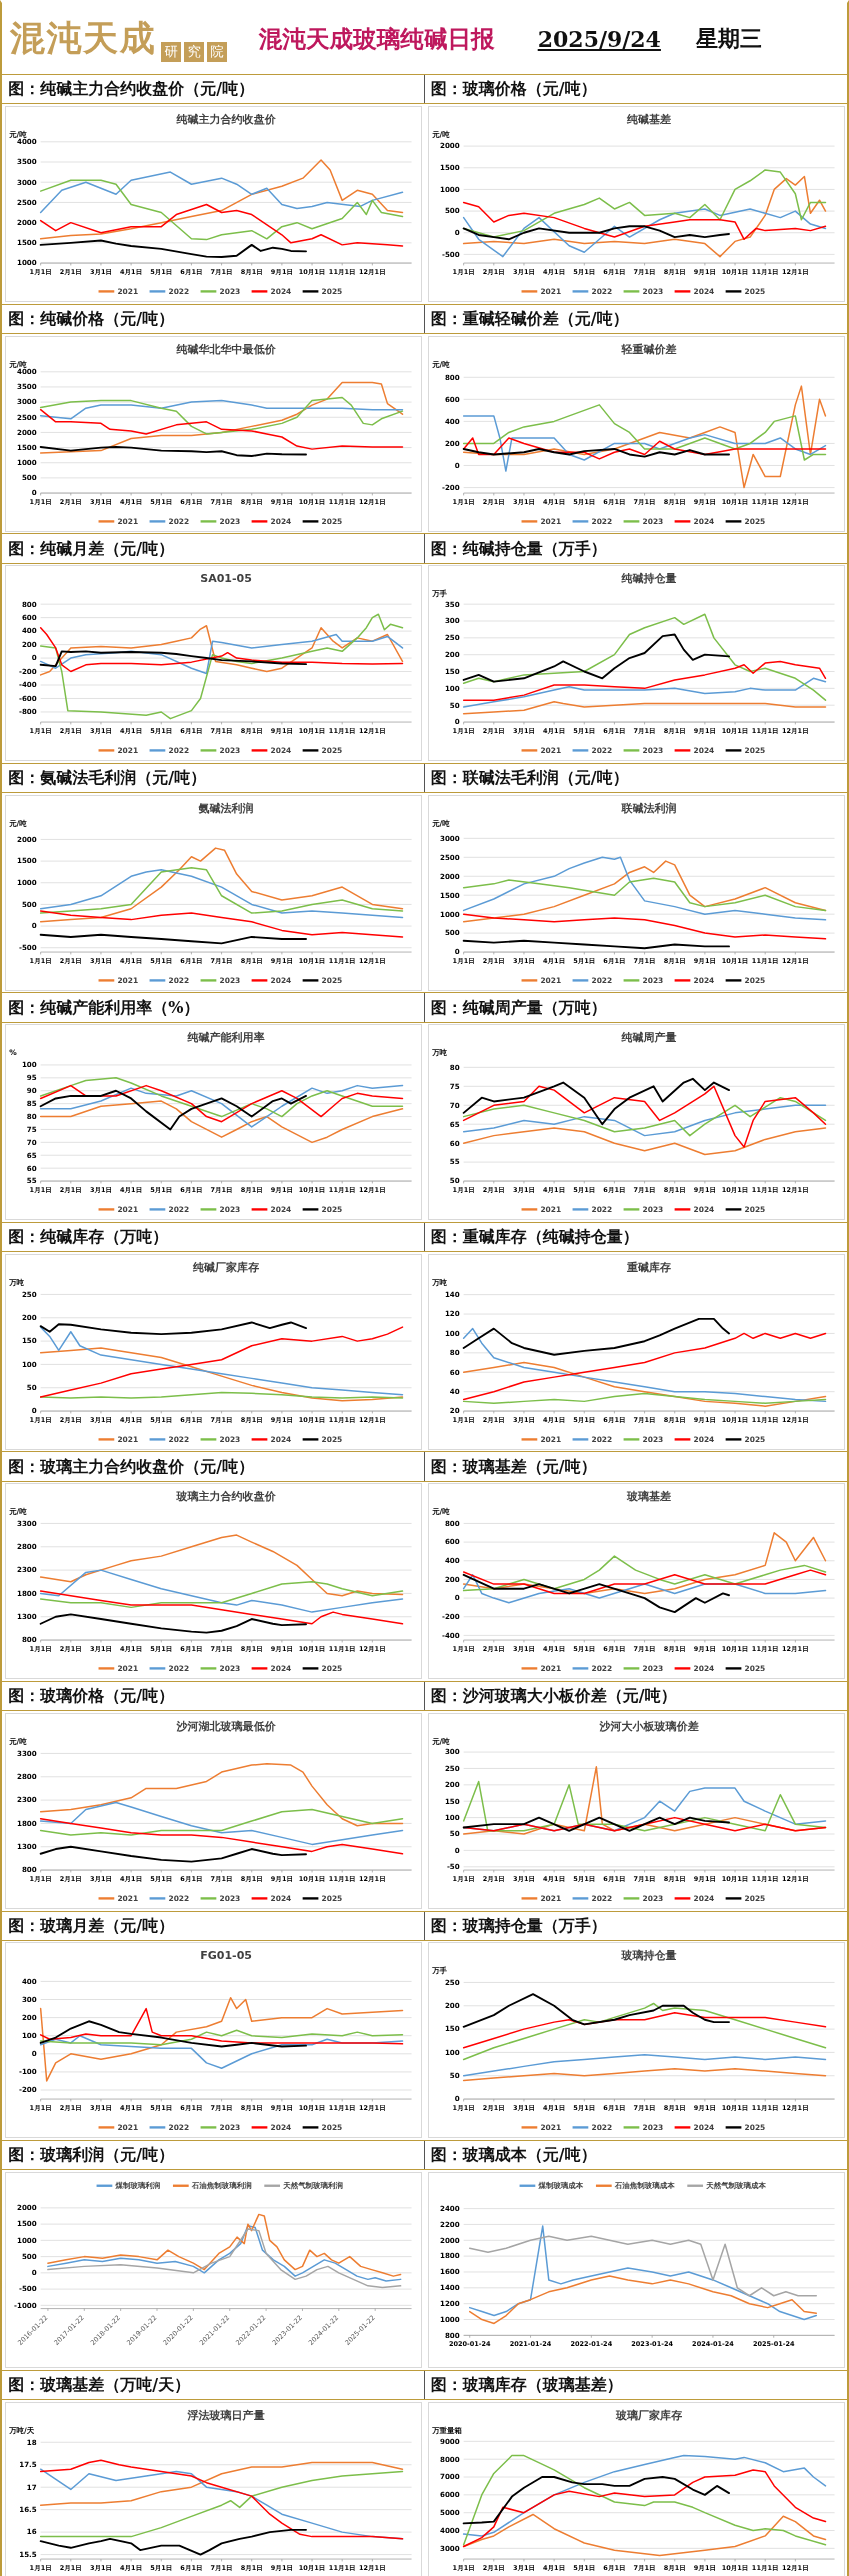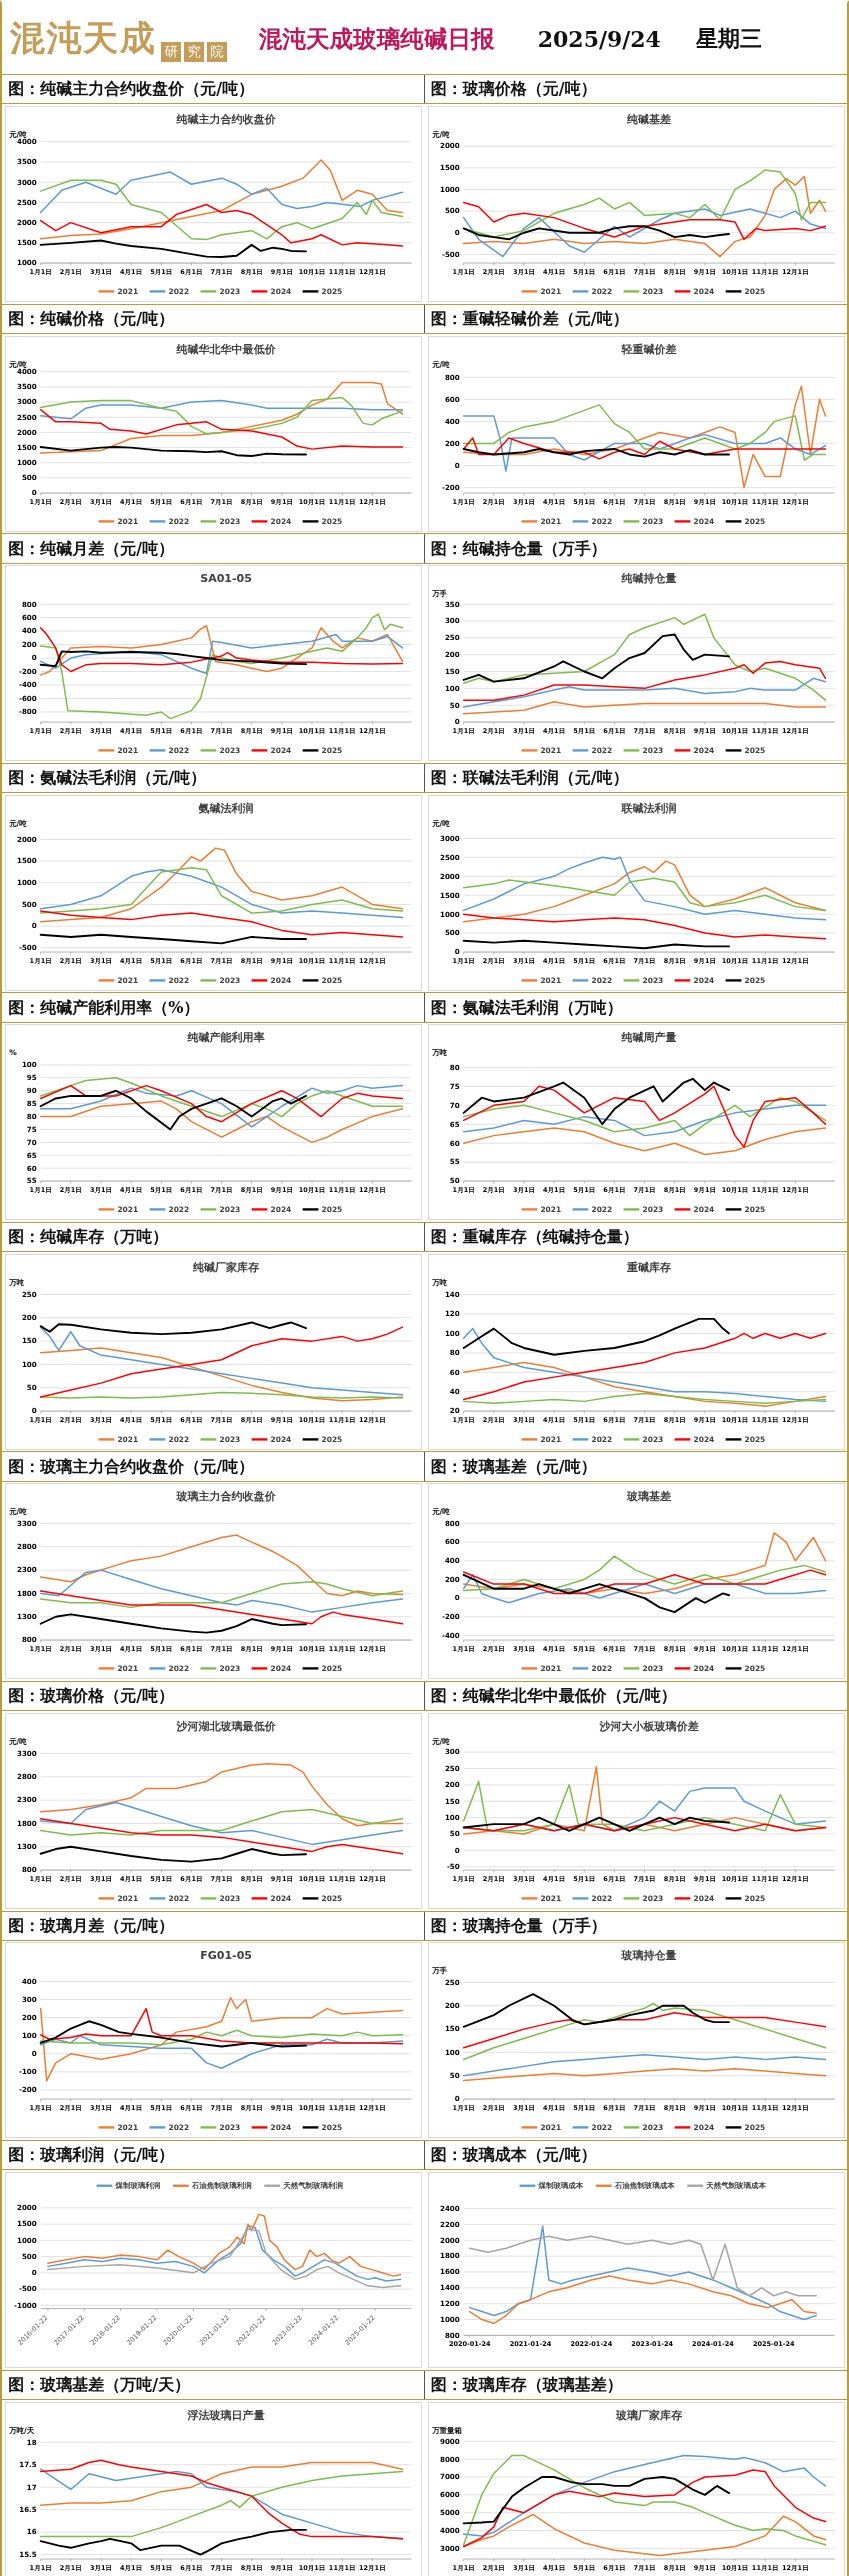--- a/index.html
+++ b/index.html
@@ -5,21 +5,21 @@
   html,body{margin:0;padding:0;background:#fff;}
   body{width:850px;font-family:"DejaVu Sans",sans-serif;}
   .page{width:845px;border-left:2.4px solid #bd9b3b;border-right:2.4px solid #bd9b3b;border-top:3.1px solid #fff;}
   
   .hdr{display:flex;align-items:center;height:71px;padding:0 7.9px;box-sizing:border-box;}
   .logo{display:flex;align-items:flex-end;gap:4.7px;min-width:212px;}
   .logo-cn{font-family:"DejaVu Serif",serif;font-weight:bold;font-size:35px;color:#c49e58;letter-spacing:1.6px;}
   .logo-box{display:flex;gap:2.4px;}
   .logo-box span{display:inline-block;width:20.5px;height:20.5px;background:#c49e58;color:#fff;font-size:13.4px;line-height:20.5px;text-align:center;font-family:"DejaVu Serif",serif;}
   .hdr-title{font-family:"DejaVu Serif",serif;font-weight:bold;font-size:23.6px;color:#be185d;margin-left:31.5px;}
-  .hdr-date{font-family:"DejaVu Serif",serif;font-weight:bold;font-size:22px;color:#111;margin-left:43px;}
+  .hdr-date{font-family:"DejaVu Serif",serif;font-weight:bold;font-size:22px;color:#111;margin-left:43px;text-decoration:underline;}
   .hdr-week{font-family:"DejaVu Serif",serif;font-weight:bold;font-size:22px;color:#111;margin-left:35px;}
   
   .sec-row{display:grid;grid-template-columns:1fr 1fr;border-top:1.6px solid #bd9b3b;border-bottom:1.6px solid #bd9b3b;background:#fff;}
   .sec-title{font-family:"DejaVu Serif",serif;font-weight:bold;font-size:16px;color:#111;padding:2.4px 6.3px;height:23.6px;line-height:23.6px;white-space:nowrap;overflow:hidden;}
   .sec-title:first-child{border-right:0.8px solid #555;}
   .charts-row{display:grid;grid-template-columns:1fr 1fr;gap:6.3px;padding:1.6px 3.1px;background:#fff;}
   .chart-box{border:0.8px solid #d9d9d9;background:#fff;}
   svg{display:block;}
   svg text{font-family:"DejaVu Sans",sans-serif;}
 </style>
@@ -544,21 +544,21 @@
             <text x="271.1" y="237.5" font-size="9.5" font-weight="bold" fill="#404040">2023</text>
             <line x1="311.90000000000003" y1="234" x2="331.90000000000003" y2="234" stroke="#FF0000" stroke-width="3"></line>
             <text x="335.90000000000003" y="237.5" font-size="9.5" font-weight="bold" fill="#404040">2024</text>
             <line x1="376.70000000000005" y1="234" x2="396.70000000000005" y2="234" stroke="#000000" stroke-width="3"></line>
             <text x="400.70000000000005" y="237.5" font-size="9.5" font-weight="bold" fill="#404040">2025</text>
           </svg>
         </div>
       </div>
       <div class="sec-row">
         <div class="sec-title">图：纯碱产能利用率（%）</div>
-        <div class="sec-title">图：氨碱法毛利润（万吨）</div>
+        <div class="sec-title">图：纯碱周产量（万吨）</div>
       </div>
       <div class="charts-row">
         <div class="chart-box">
           <svg width="415" height="194" viewBox="0 0 527 246">
             <text x="279.5" y="20" text-anchor="middle" font-size="14" font-weight="bold" fill="#404040">纯碱产能利用率</text>
             <text x="4" y="38" font-size="9.5" font-weight="bold" fill="#000">%</text>
             <line x1="44" y1="198" x2="515" y2="198" stroke="#d9d9d9" stroke-width="1"></line>
             <text x="39" y="201" text-anchor="end" font-size="9" font-weight="bold" fill="#000">55</text>
             <line x1="44" y1="181.61702127659575" x2="515" y2="181.61702127659575" stroke="#d9d9d9" stroke-width="1"></line>
             <text x="39" y="184.61702127659575" text-anchor="end" font-size="9" font-weight="bold" fill="#000">60</text>
@@ -924,21 +924,21 @@
             <text x="271.1" y="237.5" font-size="9.5" font-weight="bold" fill="#404040">2023</text>
             <line x1="311.90000000000003" y1="234" x2="331.90000000000003" y2="234" stroke="#FF0000" stroke-width="3"></line>
             <text x="335.90000000000003" y="237.5" font-size="9.5" font-weight="bold" fill="#404040">2024</text>
             <line x1="376.70000000000005" y1="234" x2="396.70000000000005" y2="234" stroke="#000000" stroke-width="3"></line>
             <text x="400.70000000000005" y="237.5" font-size="9.5" font-weight="bold" fill="#404040">2025</text>
           </svg>
         </div>
       </div>
       <div class="sec-row">
         <div class="sec-title">图：玻璃价格（元/吨）</div>
-        <div class="sec-title">图：纯碱华北华中最低价（元/吨）</div>
+        <div class="sec-title">图：沙河玻璃大小板价差（元/吨）</div>
       </div>
       <div class="charts-row">
         <div class="chart-box">
           <svg width="415" height="194" viewBox="0 0 527 246">
             <text x="279.5" y="20" text-anchor="middle" font-size="14" font-weight="bold" fill="#404040">沙河湖北玻璃最低价</text>
             <text x="4" y="38" font-size="9.5" font-weight="bold" fill="#000">元/吨</text>
             <line x1="44" y1="198" x2="515" y2="198" stroke="#d9d9d9" stroke-width="1"></line>
             <text x="39" y="201" text-anchor="end" font-size="9" font-weight="bold" fill="#000">800</text>
             <line x1="44" y1="168.3846153846154" x2="515" y2="168.3846153846154" stroke="#d9d9d9" stroke-width="1"></line>
             <text x="39" y="171.3846153846154" text-anchor="end" font-size="9" font-weight="bold" fill="#000">1300</text>

